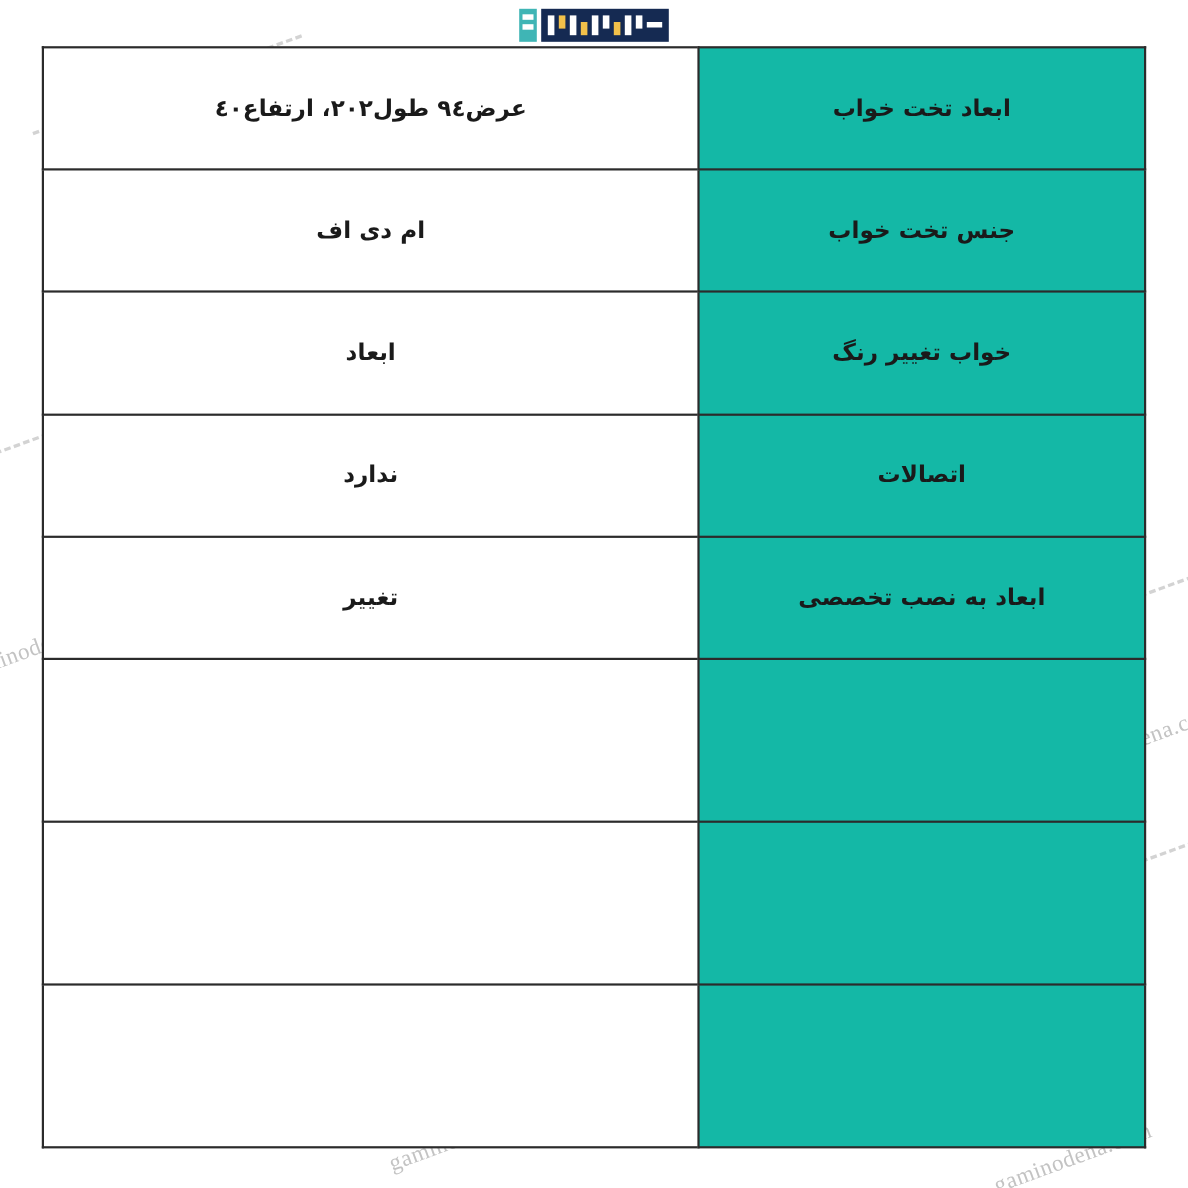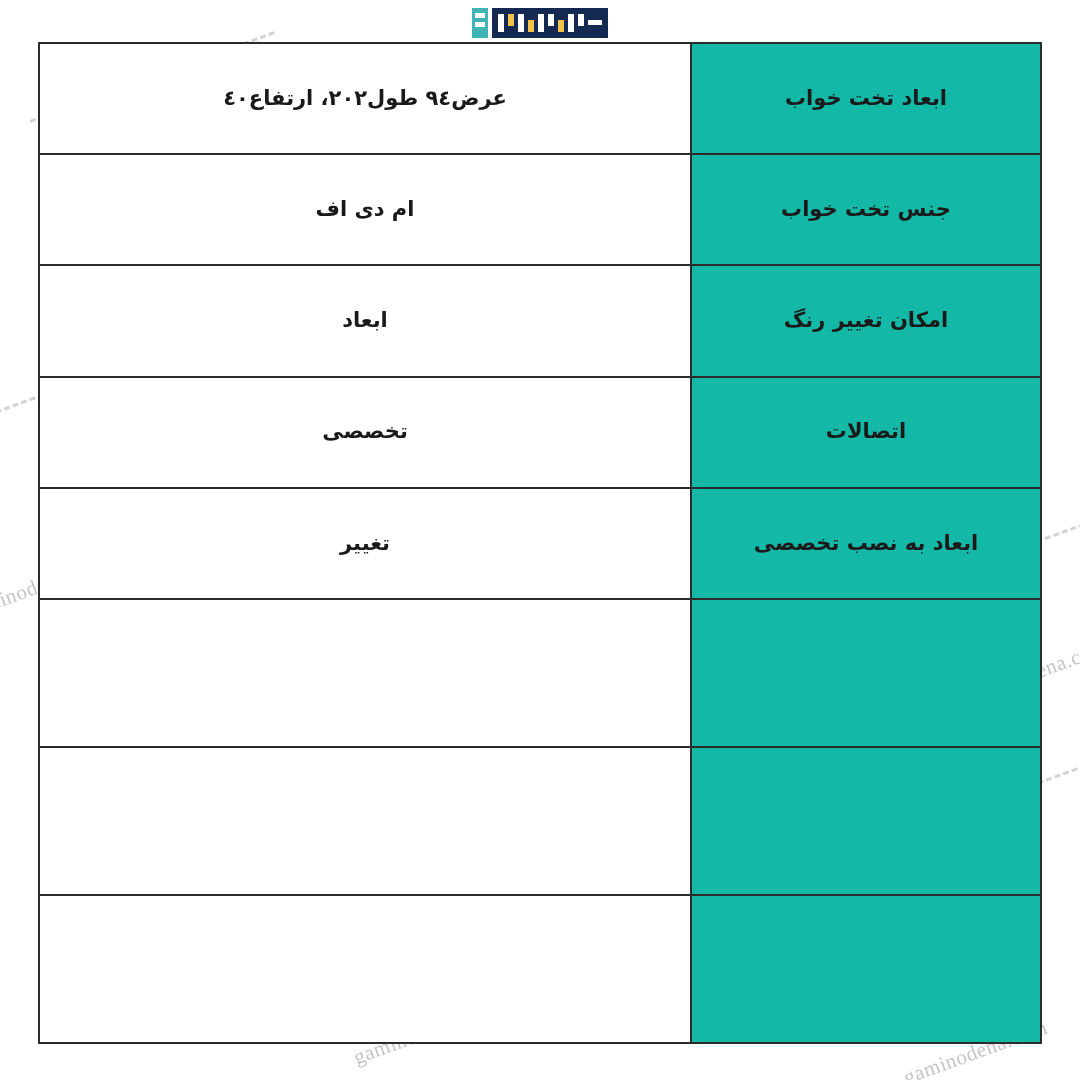--- a/index.html
+++ b/index.html
@@ -65,21 +65,21 @@
     z-index: 10;
   }
   table.spec-table {
     width: 100%;
     height: 100%;
     border-collapse: collapse;
     table-layout: fixed;
   }
   table.spec-table td {
     border: 2px solid #2b2b2b;
-    padding: 6px 0;
+    padding: 6px 28px;
     vertical-align: middle;
     text-align: center;
     font-size: 21px;
     font-weight: bold;
     color: #1a1a1a;
     line-height: 1.5;
   }
   td.label-cell {
     width: 348px;
     background: #14b8a6;
@@ -142,26 +142,26 @@
     <tbody>
       <tr>
         <td class="label-cell">ابعاد تخت خواب</td>
         <td class="value-cell">عرض٩٤ طول٢٠٢، ارتفاع٤٠</td>
       </tr>
       <tr>
         <td class="label-cell">جنس تخت خواب</td>
         <td class="value-cell">ام دی اف</td>
       </tr>
       <tr>
-        <td class="label-cell">امکان تغییر رنگ</td>
+        <td class="label-cell">خواب تغییر رنگ</td>
         <td class="value-cell">ابعاد</td>
       </tr>
       <tr>
         <td class="label-cell">اتصالات</td>
-        <td class="value-cell">تخصصی</td>
+        <td class="value-cell">ندارد</td>
       </tr>
       <tr>
         <td class="label-cell">ابعاد به نصب تخصصی</td>
         <td class="value-cell">تغییر</td>
       </tr>
       <tr class="empty-row">
         <td class="label-cell"></td>
         <td class="value-cell"></td>
       </tr>
       <tr class="empty-row">

